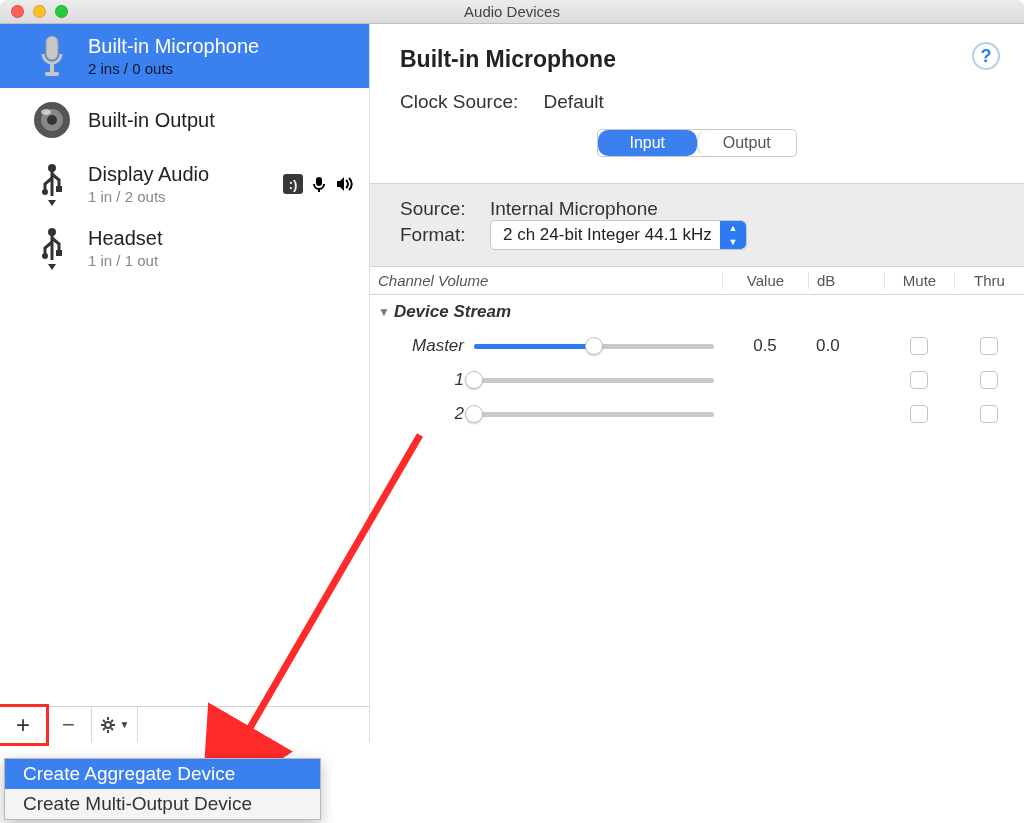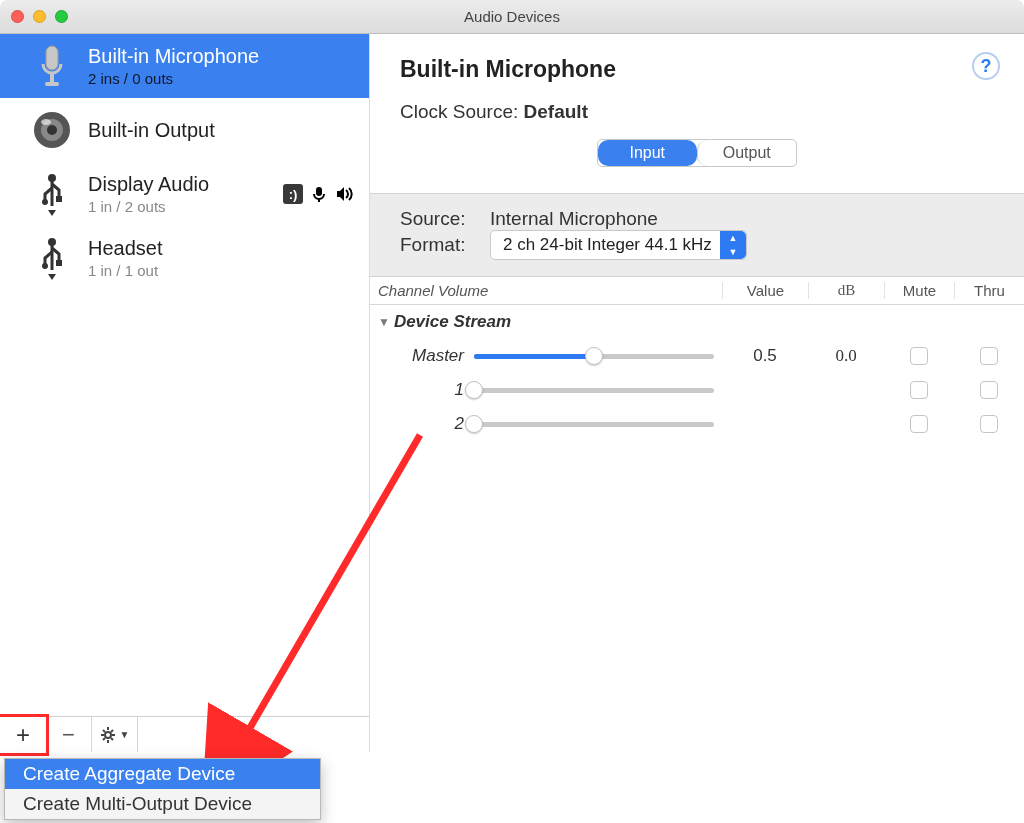--- a/index.html
+++ b/index.html
@@ -1,19 +1,19 @@
 <!DOCTYPE html>
 <html><head>
 <meta charset="utf-8">
 <style>
   * { box-sizing: border-box; margin: 0; padding: 0; font-family: -apple-system, "Helvetica Neue", Arial, sans-serif; }
   body { background: #fff; width: 1024px; height: 823px; position: relative; overflow: hidden; user-select: none; }
 
   
-  .titlebar { height: 34px; background: linear-gradient(#ececec,#dcdcdc); border-bottom: 1px solid #bfbfbf; display: flex; align-items: center; position: relative; border-radius: 7px 7px 0 0; }
+  .titlebar { height: 24px; background: linear-gradient(#ececec,#dcdcdc); border-bottom: 1px solid #bfbfbf; display: flex; align-items: center; position: relative; border-radius: 7px 7px 0 0; }
   .traffic { display:flex; gap:9px; margin-left:11px; }
   .tl { width:13px; height:13px; border-radius:50%; box-shadow: inset 0 0 0 1px rgba(0,0,0,.15); }
   .tl.red{background:#ff5f56;} .tl.yellow{background:#ffbd2e;} .tl.green{background:#27c93f;}
   .title { position:absolute; left:0; right:0; text-align:center; font-size:15px; color:#444; }
 
   
   .main { display:flex; height:718px; }
   .sidebar { width:370px; background:#fff; border-right:1px solid #dcdcdc; display:flex; flex-direction:column; }
   .devlist { flex:1; overflow:auto; }
   .dev { display:flex; align-items:center; height:64px; padding-left:28px; }
@@ -39,39 +39,39 @@
   .popup .item.sel { background:#3a80ee; color:#fff; }
 
   
   .arrow { position:absolute; left:180px; top:425px; z-index:5; pointer-events:none; }
 
   
   .panel { flex:1; display:flex; flex-direction:column; background:#fff; }
   .panel-head { padding:22px 30px 14px 30px; position:relative; }
   .panel-head h1 { font-size:23px; font-weight:700; color:#222; }
   .clock { margin-top:18px; font-size:19px; color:#333; }
-  .clock .v{font-weight:bold;}
+  .clock .v{margin-left:20px;}
   .help { position:absolute; right:24px; top:18px; width:28px; height:28px; border-radius:50%; border:2px solid #b6cef0; color:#2a7bf0; font-size:18px; display:flex; align-items:center; justify-content:center; font-weight:600;}
   .seg { display:flex; margin:10px auto 0; width:200px; border:1px solid #c9c9c9; border-radius:5px; overflow:hidden; height:28px; }
   .seg .s { flex:1; display:flex; align-items:center; justify-content:center; font-size:16px; color:#555; background:#fff;border-radius:10px;}
   .seg .s.active{background:#3a80ee;color:#fff;}
   .seg .s + .s{border-left:1px solid #c9c9c9;}
   .segwrap{display:flex;justify-content:center;padding:6px 0 12px;}
 
   .detail { background:#ececec; border-top:1px solid #d3d3d3; border-bottom:1px solid #d3d3d3; padding:14px 30px 16px 30px; }
   .row { display:flex; align-items:center; margin:0 0; font-size:19px; color:#333;}
   .row .lbl{width:90px;}
   .select { background:#fff; border:1px solid #c8c8c8; border-radius:5px; height:30px; display:flex; align-items:center; padding:0 34px 0 12px; font-size:17px; position:relative; color:#222;}
   .select .stepper{ position:absolute; right:0; top:0; bottom:0; width:26px; background:#2e7af2; border-radius:0 5px 5px 0; display:flex; flex-direction:column; }
   .stepper div{flex:1; display:flex; align-items:center; justify-content:center; color:#fff; font-size:9px;}
 
   
   .thead { display:flex; border-bottom:1px solid #d6d6d6; height:28px; align-items:center; font-size:15px; color:#555; background:#fff;}
   .thead > div, .trow > div { padding:0 8px; }
-  .c-name{flex:1; padding-left:8px;font-style:italic;} .c-val{width:86px;text-align:center;} .c-db{width:76px;text-align:center;font-family:Liberation Serif, serif;} .c-mute{width:70px;text-align:center;} .c-thru{width:70px;text-align:center;}
+  .c-name{flex:1; padding-left:8px;font-style:italic;} .c-val{width:86px;text-align:center;} .c-db{width:76px;text-align:left;} .c-mute{width:70px;text-align:center;} .c-thru{width:70px;text-align:center;}
   .thead > div + div{border-left:1px solid #e2e2e2;}
   .tbody{background:#fff;}
   .trow{display:flex;align-items:center;height:34px;font-size:17px;color:#333;}
   .indent{width:22px;}
   .disc{font-size:12px;color:#7a7a7a;margin-right:4px;display:inline-block;transform:translateY(-1px);}
   .chname{width:74px;text-align:right;padding-right:10px;}
   .slider{flex:1;height:22px;position:relative;display:flex;align-items:center;}
   .track{height:5px;background:#c9c9c9;border-radius:3px;width:100%;position:relative;}
   .fill{position:absolute;left:0;top:0;bottom:0;background:#2e7af2;border-radius:3px;}
   .thumb{position:absolute;top:50%;transform:translate(-50%,-50%);width:18px;height:18px;border-radius:50%;background:#fff;border:1px solid #c2c2c2;box-shadow:0 1px 2px rgba(0,0,0,.2);}

